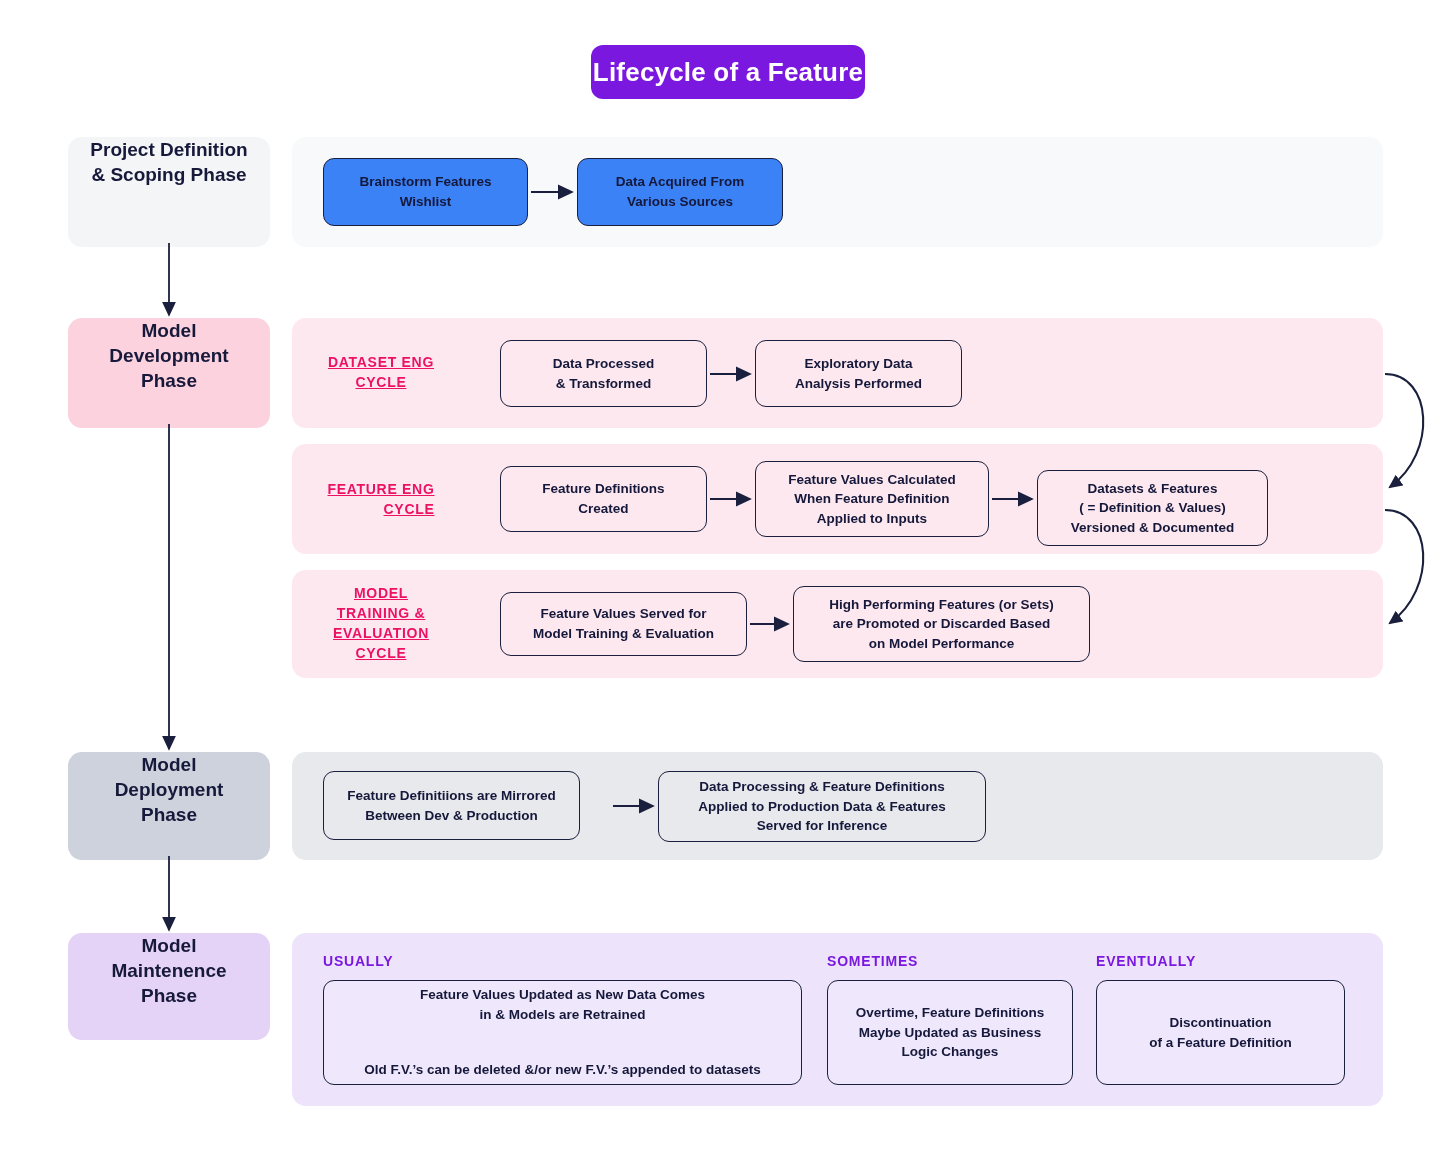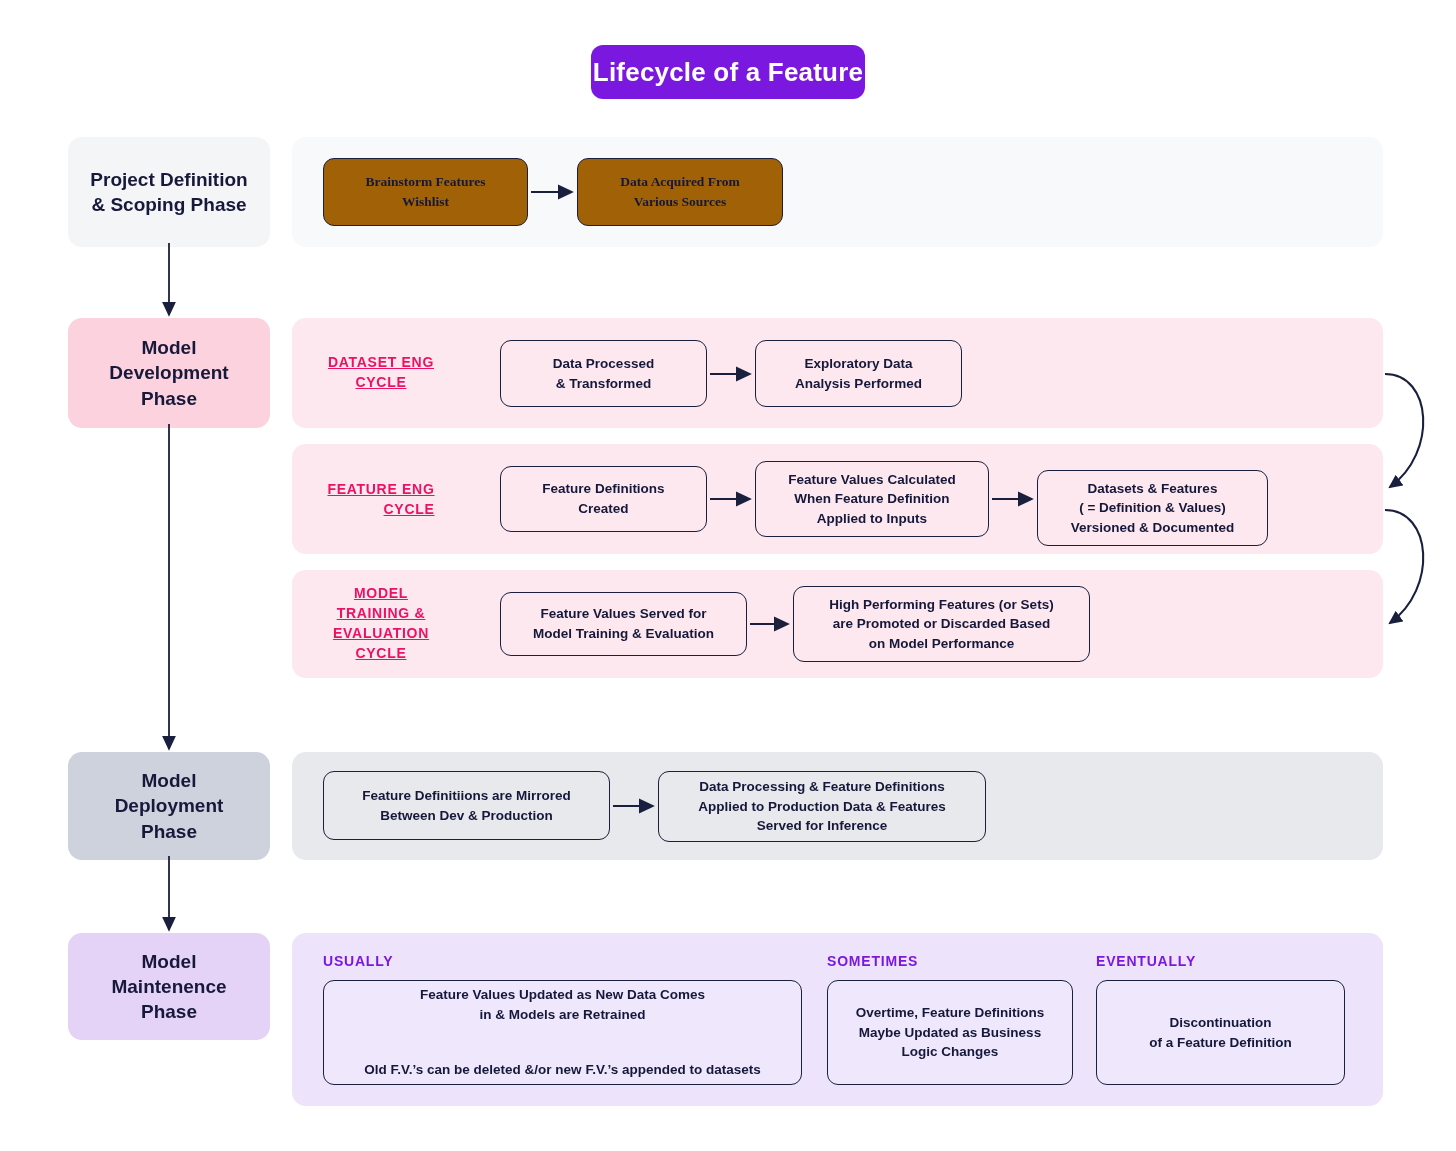--- a/index.html
+++ b/index.html
@@ -38,21 +38,20 @@
     letter-spacing: 0.2px;
   }
 
   
   .phase-box {
     position: absolute;
     left: 68px;
     width: 202px;
     border-radius: 14px;
     display: flex;
-    align-items: center;
     justify-content: center;
     text-align: center;
     color: #17193B;
     font-size: 19px;
     font-weight: bold;
     line-height: 1.32;
     z-index: 3;
   }
   .phase-scoping     { top: 137px;  height: 110px; background: #F4F5F7; }
   .phase-development { top: 318px;  height: 110px; background: #FBD2DE; }
@@ -104,40 +103,40 @@
     justify-content: center;
     text-align: center;
     color: #15183A;
     font-size: 13.5px;
     font-weight: bold;
     line-height: 1.45;
     box-sizing: border-box;
     z-index: 5;
     padding: 4px 10px;
   }
-  .node-white { background: #a16207; font-family: Liberation Serif, serif; }
+  .node-white { background: #3b82f6; }
   .node-pink  { background: #FDE8EF; }
   .node-gray  { background: #E7E9EC; }
   .node-purp  { background: #EFE7FC; }
 
   
   .n-brainstorm { left: 323px; top: 158px; width: 205px; height: 68px; }
   .n-acquired   { left: 577px; top: 158px; width: 206px; height: 68px; }
   
   .n-processed  { left: 500px; top: 340px; width: 207px; height: 67px; }
   .n-eda        { left: 755px; top: 340px; width: 207px; height: 67px; }
   
   .n-featdef    { left: 500px; top: 466px; width: 207px; height: 66px; }
   .n-featvals   { left: 755px; top: 461px; width: 234px; height: 76px; }
   .n-datasets   { left: 1037px; top: 461px; width: 231px; height: 76px; margin-top: 9px; }
   
   .n-served     { left: 500px; top: 592px; width: 247px; height: 64px; }
   .n-highperf   { left: 793px; top: 586px; width: 297px; height: 76px; }
   
-  .n-mirrored   { left: 323px; top: 771px; width: 287px; height: 69px; }
+  .n-mirrored   { left: 323px; top: 771px; width: 257px; height: 69px; }
   .n-prodapply  { left: 658px; top: 771px; width: 328px; height: 71px; }
   
   .n-usually    { left: 323px; top: 980px; width: 479px; height: 105px;
                   flex-direction: column; justify-content: center; gap: 36px; }
   .n-sometimes  { left: 827px; top: 980px; width: 246px; height: 105px; }
   .n-eventually { left: 1096px; top: 980px; width: 249px; height: 105px; }
 
   .node-line { display: block; }
 
   

